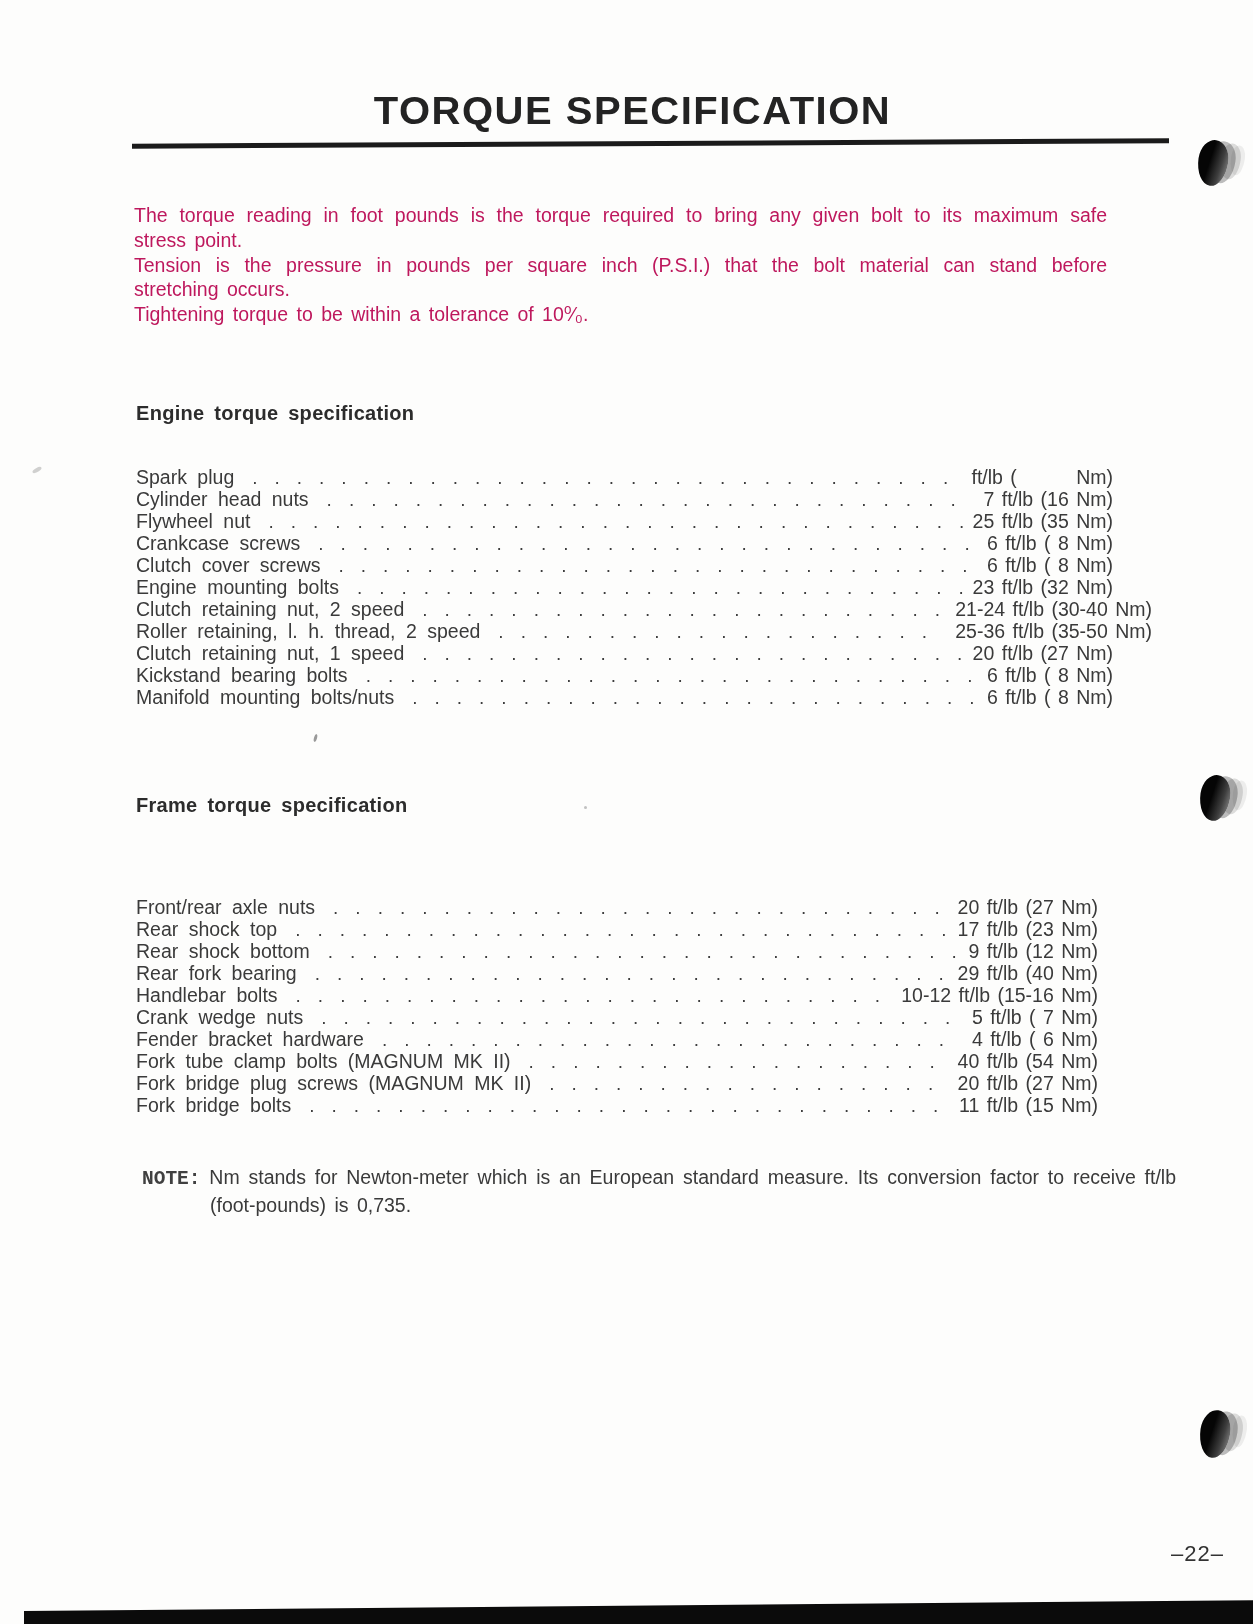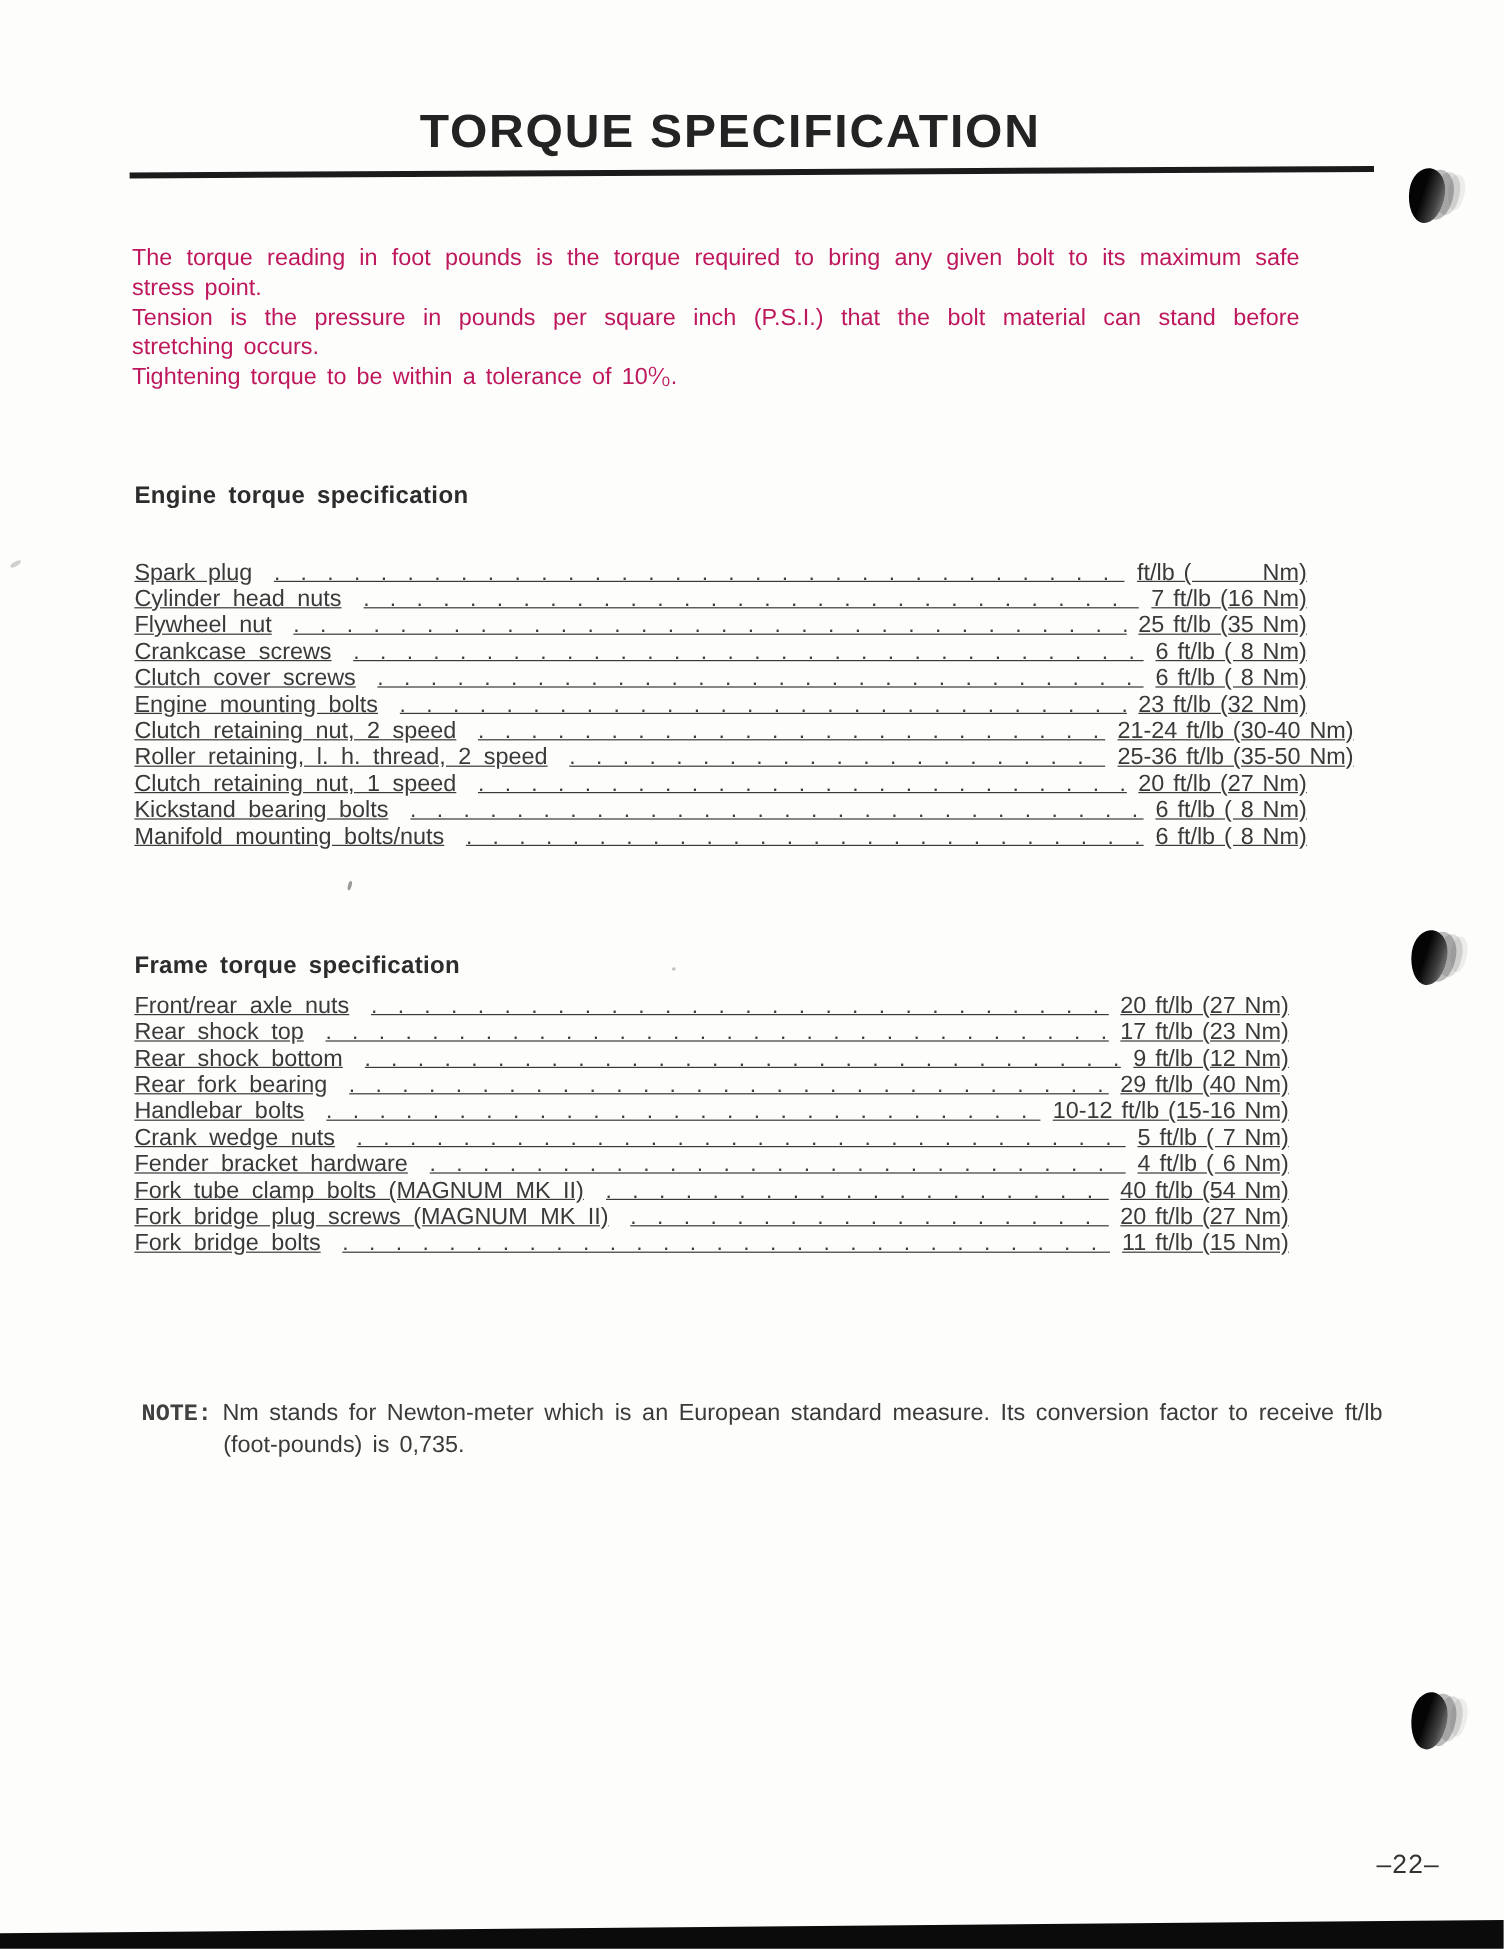--- a/index.html
+++ b/index.html
@@ -4,21 +4,21 @@
 <style>
   html, body { margin: 0; padding: 0; }
   body {
     width: 1253px; height: 1624px;
     background: #fdfdfc;
     font-family: "Liberation Sans", "DejaVu Sans", sans-serif;
     color: #383838;
     overflow: hidden;
     position: relative;
   }
-  .page { position: absolute; inset: 0; overflow: hidden; }
+  .page { position: absolute; inset: 0; overflow: hidden; margin-left: 24px; }
 
   
   .doc-title {
     position: absolute; top: 88px; left: -18px; width: 1253px;
     text-align: center;
     font-size: 40px; font-weight: 700; letter-spacing: 1.5px;
     color: #232323;
     transform: scaleY(0.97);
   }
   .title-rule {
@@ -38,23 +38,23 @@
   
   .section-heading {
     position: absolute; left: 112px;
     font-size: 20px; font-weight: 700; color: #2c2c2c;
     letter-spacing: 0.3px; word-spacing: 4px;
   }
   .engine-heading { top: 402px; }
   .frame-heading  { top: 794px; }
 
   
-  .spec-list { position: absolute; left: 112px; font-size: 19.5px; color: #3a3a3a; text-decoration: underline; }
+  .spec-list { position: absolute; left: 112px; font-size: 19.5px; color: #3a3a3a; }
   .engine-list { top: 466px; width: 977px; }
-  .frame-list  { top: 827px; width: 962px; }
+  .frame-list  { top: 896px; width: 962px; }
   .spec-row {
     display: flex; align-items: baseline;
     height: 22px; line-height: 22px;
     white-space: nowrap;
   }
   .spec-row .label { flex: 0 0 auto; word-spacing: 5px; }
   .spec-row .dots {
     flex: 1 1 auto; overflow: hidden; white-space: nowrap;
     margin: 0 10px 0 18px; color: #3d3d3d;
   }

